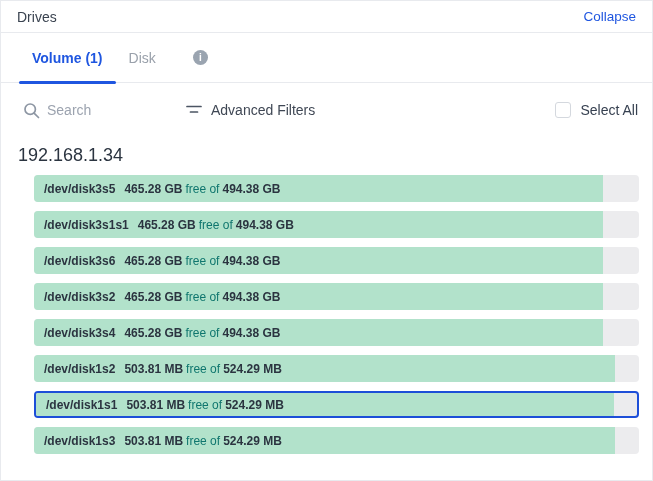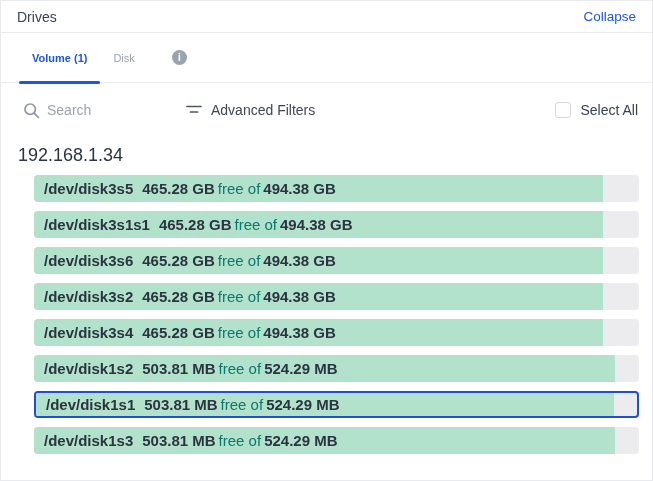--- a/index.html
+++ b/index.html
@@ -29,21 +29,21 @@
     height:50px;
     display:flex; align-items:center;
     padding-left:18px;
     border-bottom:1px solid #e8eaee;
     position:relative;
   }
   .tab{
     height:100%;
     display:flex; align-items:center;
     padding:0 13px;
-    font-size:11px;
+    font-size:14px;
     position:relative;
     cursor:pointer;
   }
   .tab.active{ color:var(--accent); font-weight:700; }
   .tab.active::after{
     content:"";
     position:absolute; left:0; right:0; bottom:-2px;
     height:3px; border-radius:2px;
     background:var(--accent);
   }
@@ -108,21 +108,21 @@
   }
   .row-fill{
     position:absolute; left:0; top:0; bottom:0;
     background:var(--bar-green);
   }
   .row-text{
     position:relative;
     height:100%;
     display:flex; align-items:center;
     padding-left:10px;
-    font-size:15px;
+    font-size:12px;
     white-space:nowrap;
   }
   .row-text .dev{ font-weight:700; color:#2b3440; }
   .row-text .val{ font-weight:700; color:#2b3440; }
   .row-text .gap{ width:9px; }
   .row-text .sep{ font-weight:400; color:#0f766e; margin:0 3px; }
 </style>
 </head>
 <body>
 

